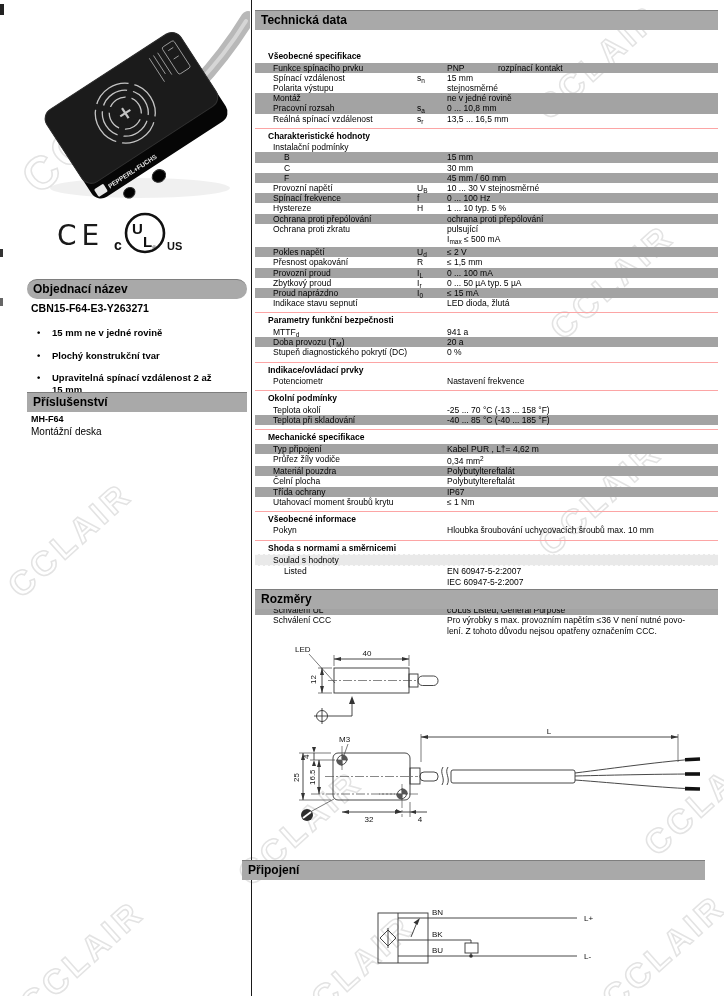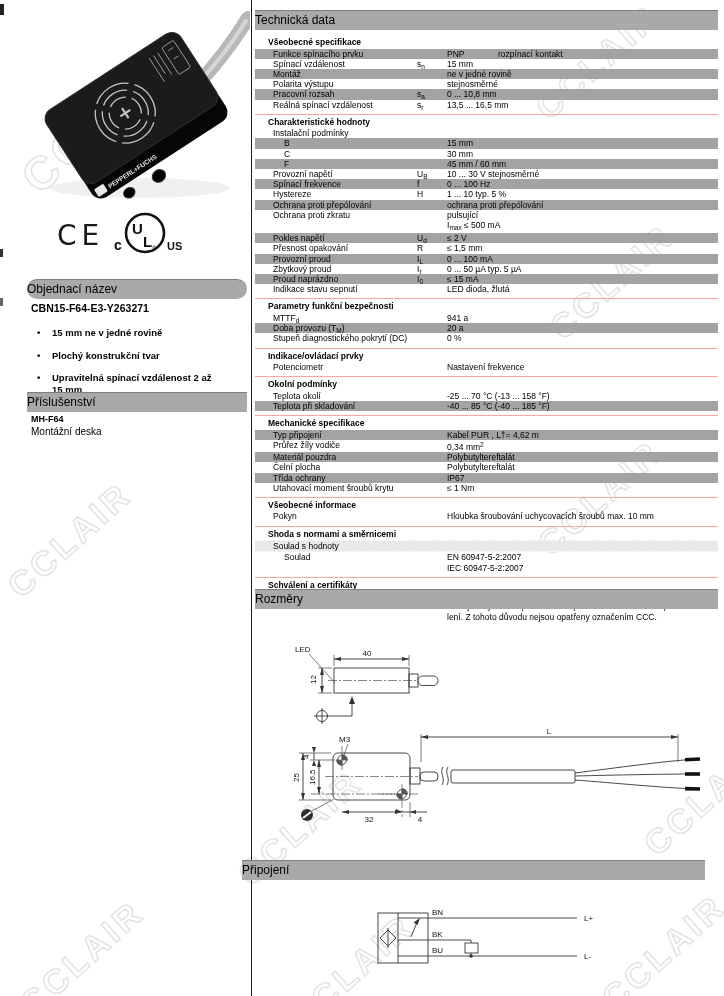--- a/index.html
+++ b/index.html
@@ -9,37 +9,37 @@
   
   .wm { position:absolute; font-weight:bold; color:transparent;
         -webkit-text-stroke:1.5px #e3e3e3; letter-spacing:4px;
         transform:translate(-50%,-50%) rotate(-42deg); pointer-events:none; white-space:nowrap; z-index:1; }
 
   .vdivider { position:absolute; left:251px; top:0; width:1px; height:996px; background:#1a1a1a; z-index:3; }
   .artifact { position:absolute; z-index:3; }
 
   
   .bar { position:absolute; background:#a9a9a9; border-top:1px solid #7e7e7e;
-         font-weight:normal; font-size:12px; line-height:19px; 
+         font-weight:bold; font-size:12px; line-height:19px; padding-left:6px;
          box-sizing:border-box; height:20px; z-index:4; }
 
   
   .order-code { position:absolute; left:31px; top:302px; font-size:10.5px; font-weight:bold; z-index:4; }
   .features { position:absolute; left:36px; top:327px; width:180px; z-index:4; }
   .feature { position:relative; padding-left:16px; font-size:9.5px; font-weight:bold;
              line-height:11.5px; margin-bottom:11px; }
   .feature .dot { position:absolute; left:1px; top:0; }
   .acc-code { position:absolute; left:31px; top:414px; font-size:9px; font-weight:bold; z-index:4; }
   .acc-desc { position:absolute; left:31px; top:426px; font-size:10px; z-index:4; }
   .photo-wrap { position:absolute; left:0; top:0; width:250px; height:210px; z-index:2; }
   .marks-wrap { position:absolute; left:0; top:205px; width:250px; height:55px; z-index:4; }
 
   
   .tech-bar { left:255px; top:10px; width:463px; }
-  .tech-table { position:absolute; left:255px; top:34px; width:463px; z-index:4; }
+  .tech-table { position:absolute; left:255px; top:48px; width:463px; z-index:4; }
   .sec-h { font-size:8.5px; font-weight:bold; line-height:10.5px;
            border-top:1px solid #fca5a5; margin-top:4px; padding:2px 0 1px 13px; }
   .sec-h.first { border-top:none; margin-top:1px; }
   .trow { position:relative; font-size:8.5px; line-height:10.2px; min-height:10.2px; }
   .trow.shade { background:#a3a3a3; }
   .trow.dashed { background:#e9e9e9; border-top:1px dashed #fbfbfb; border-bottom:1px dashed #fbfbfb; }
   .tl { position:absolute; left:18px; top:0; white-space:nowrap; }
   .tl.ind2 { left:29px; }
   .ts { position:absolute; left:162px; top:0; }
   .tv { margin-left:192px; min-height:10.2px; }
@@ -150,27 +150,27 @@
       <div class="trow shade">
         <span class="tl">Funkce spínacího prvku</span>
         <div class="tv">PNP</div>
         <span class="tv2">rozpínací kontakt</span>
       </div>
       <div class="trow">
         <span class="tl">Spínací vzdálenost</span>
         <span class="ts">s<sub>n</sub></span>
         <div class="tv">15 mm</div>
       </div>
+      <div class="trow">
+        <span class="tl">Polarita výstupu</span>
+        <div class="tv">stejnosměrné</div>
+      </div>
       <div class="trow shade">
         <span class="tl">Montáž</span>
         <div class="tv">ne v jedné rovině</div>
-      </div>
-      <div class="trow">
-        <span class="tl">Polarita výstupu</span>
-        <div class="tv">stejnosměrné</div>
       </div>
       <div class="trow shade">
         <span class="tl">Pracovní rozsah</span>
         <span class="ts">s<sub>a</sub></span>
         <div class="tv">0 ... 10,8 mm</div>
       </div>
       <div class="trow">
         <span class="tl">Reálná spínací vzdálenost</span>
         <span class="ts">s<sub>r</sub></span>
         <div class="tv">13,5 ... 16,5 mm</div>
@@ -300,21 +300,21 @@
       <div class="trow">
         <span class="tl">Pokyn</span>
         <div class="tv">Hloubka šroubování uchycovacích šroubů max. 10 mm</div>
       </div>
       <div class="sec-h">Shoda s normami a směrnicemi</div>
       <div class="trow dashed">
         <span class="tl">Soulad s hodnoty</span>
         <div class="tv">&nbsp;</div>
       </div>
       <div class="trow">
-        <span class="tl ind2">Soulad</span>
+        <span class="tl ind2">Listed</span>
         <div class="tv">EN 60947-5-2:2007<br>IEC 60947-5-2:2007</div>
       </div>
       <div class="sec-h">Schválení a certifikáty</div>
       <div class="trow shade">
         <span class="tl">Schválení UL</span>
         <div class="tv">cULus Listed, General Purpose</div>
       </div>
       <div class="trow">
         <span class="tl">Schválení CCC</span>
         <div class="tv">Pro výrobky s max. provozním napětím ≤36 V není nutné povo-<br>lení. Z tohoto důvodu nejsou opatřeny označením CCC.</div>

